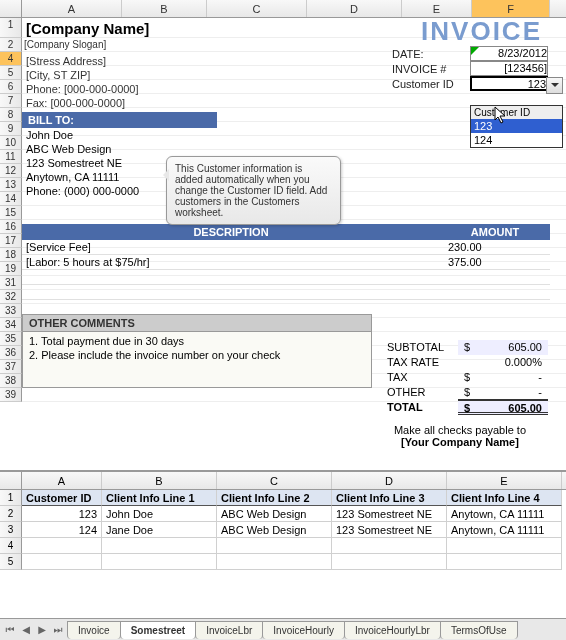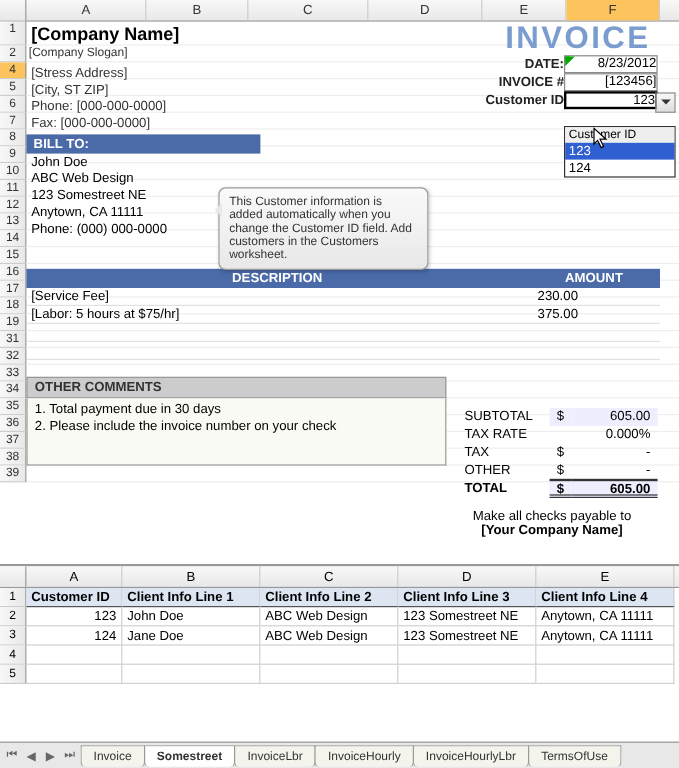--- a/index.html
+++ b/index.html
@@ -16,34 +16,34 @@
 .rh{width:22px;background:linear-gradient(90deg,#f8f8f8,#e8e8e8);border-right:1px solid #999;border-bottom:1px solid #ccc;text-align:center;line-height:14px;color:#333;font-size:10px}
 .rh.sel{background:#fdc35c}
 .cells{flex:1;position:relative;border-bottom:1px solid #eee}
 .content{position:absolute;left:22px;top:18px;width:528px}
 .company{font-weight:bold;font-size:15px;padding:2px 4px}
 .slogan{font-size:10px;color:#333;padding:0 2px}
 .addr{font-size:11px;color:#333;padding:0 4px;line-height:14px}
 .invoice-title{position:absolute;right:8px;top:-2px;font-size:26px;font-weight:bold;color:#7a9ccf;letter-spacing:2px}
 .meta{position:absolute;right:2px;top:28px;font-size:11px}
 .meta-row{display:flex;height:15px;align-items:center}
-.meta-lbl{width:78px;font-weight:bold;text-align:right;color:#222}
+.meta-lbl{width:78px;font-weight:normal;text-align:left;color:#222}
 .meta-val{width:78px;text-align:right;border:1px solid #888;background:#fff;position:relative;height:15px;line-height:13px}
 .meta-val.date::before{content:"";position:absolute;left:0;top:0;border:4px solid transparent;border-top-color:#0a0;border-left-color:#0a0;width:0;height:0}
 .meta-val.sel{border:2px solid #000}
 .dd-btn{position:absolute;right:-17px;top:-1px;width:17px;height:17px;background:linear-gradient(#f8f8f8,#ddd);border:1px solid #888;display:flex;align-items:center;justify-content:center}
 .dd-btn::after{content:"";border:4px solid transparent;border-top-color:#333;margin-top:3px}
 .dropdown{position:absolute;right:-15px;top:59px;width:93px;background:#fff;border:1px solid #333;z-index:10;font-size:11px}
 .dd-head{background:#eee;padding:1px 3px;font-size:10px}
 .dd-item{padding:1px 3px}
 .dd-item.hl{background:#2f5fd0;color:#fff}
 .cursor{position:absolute;right:40px;top:88px;z-index:20}
 .billto{background:#4a6aa8;color:#fff;font-weight:bold;padding:2px 6px;width:195px;margin-top:2px}
 .billinfo{font-size:11px;line-height:14px;padding:0 4px}
-.callout{position:absolute;left:160px;top:138px;width:175px;background:linear-gradient(#fafafa,#e8e8e8);border:1px solid #999;border-radius:6px;padding:6px 8px;font-size:10px;color:#333;box-shadow:1px 1px 3px rgba(0,0,0,0.2)}
+.callout{position:absolute;left:144px;top:138px;width:175px;background:linear-gradient(#fafafa,#e8e8e8);border:1px solid #999;border-radius:6px;padding:6px 8px;font-size:10px;color:#333;box-shadow:1px 1px 3px rgba(0,0,0,0.2)}
 .callout::before{content:"";position:absolute;left:-10px;top:12px;border:6px solid transparent;border-right-color:#e8e8e8}
 .tblhead{display:flex;background:#4a6aa8;color:#fff;font-weight:bold;height:16px;line-height:16px;margin-top:8px}
 .th-desc{flex:1;text-align:center}
 .th-amt{width:110px;text-align:center}
 .line{display:flex;height:15px;line-height:15px;border-bottom:1px solid #e0e0e0}
 .ld{flex:1;padding:0 4px}
 .la{width:110px;text-align:left;padding:0 8px}
 .totals{position:absolute;right:2px;top:322px;font-size:11px}
 .trow{display:flex;height:15px;line-height:15px}
 .tlbl{width:75px;padding-left:4px}

